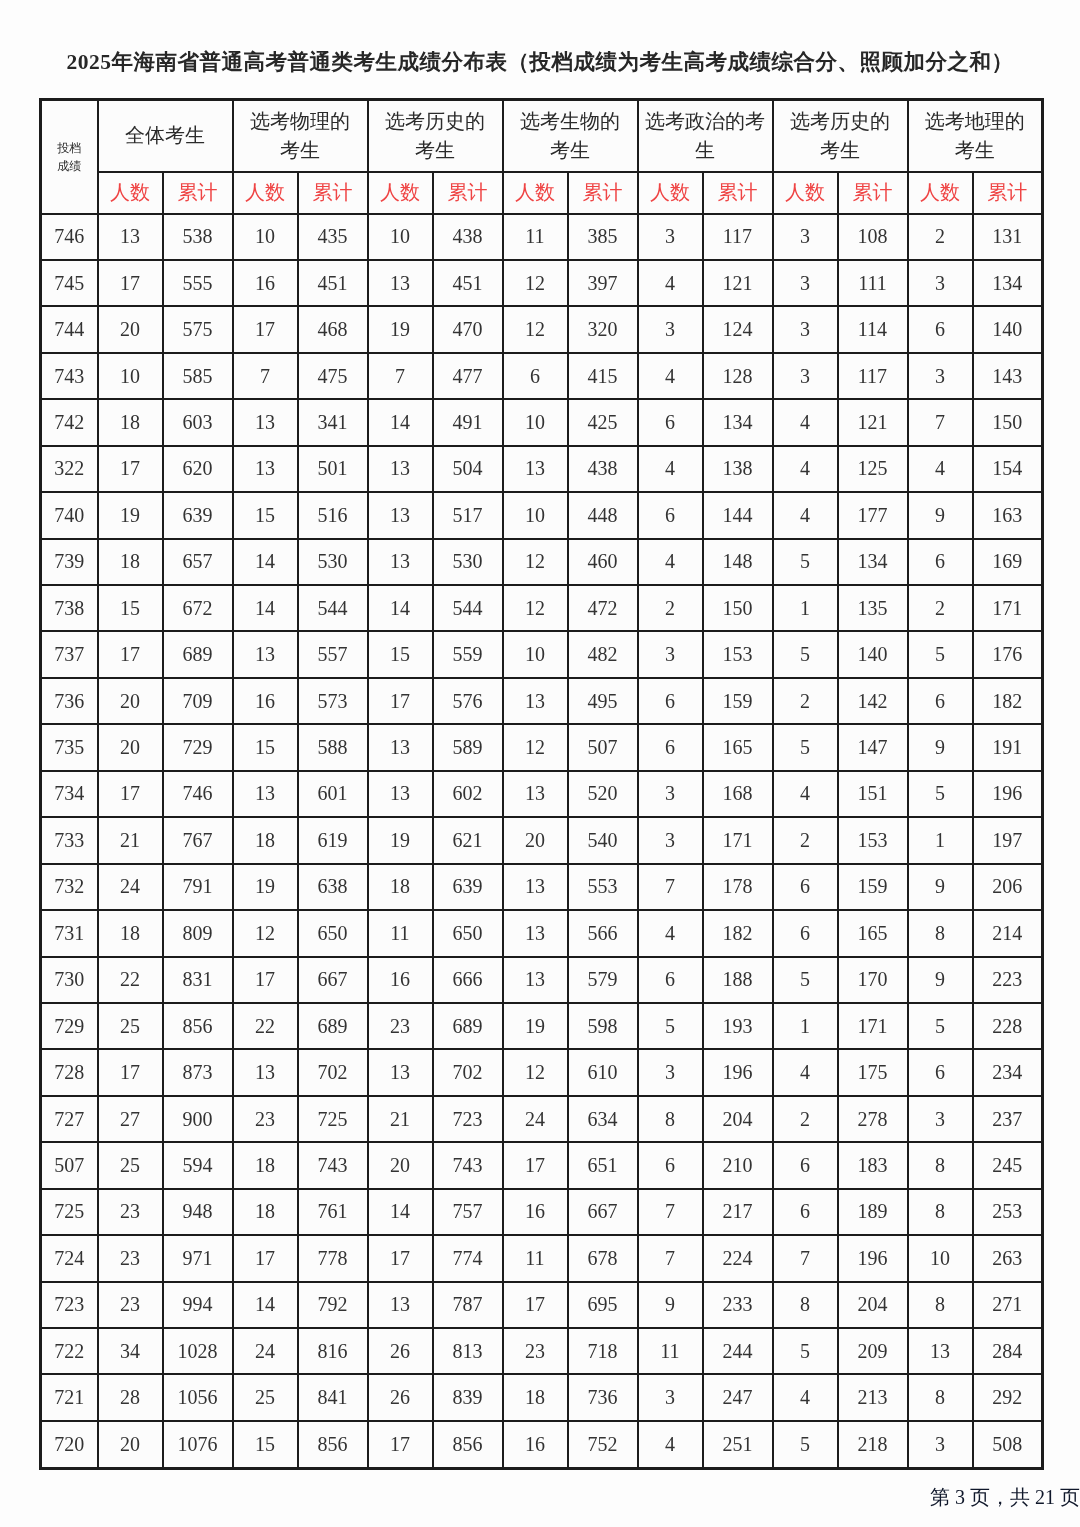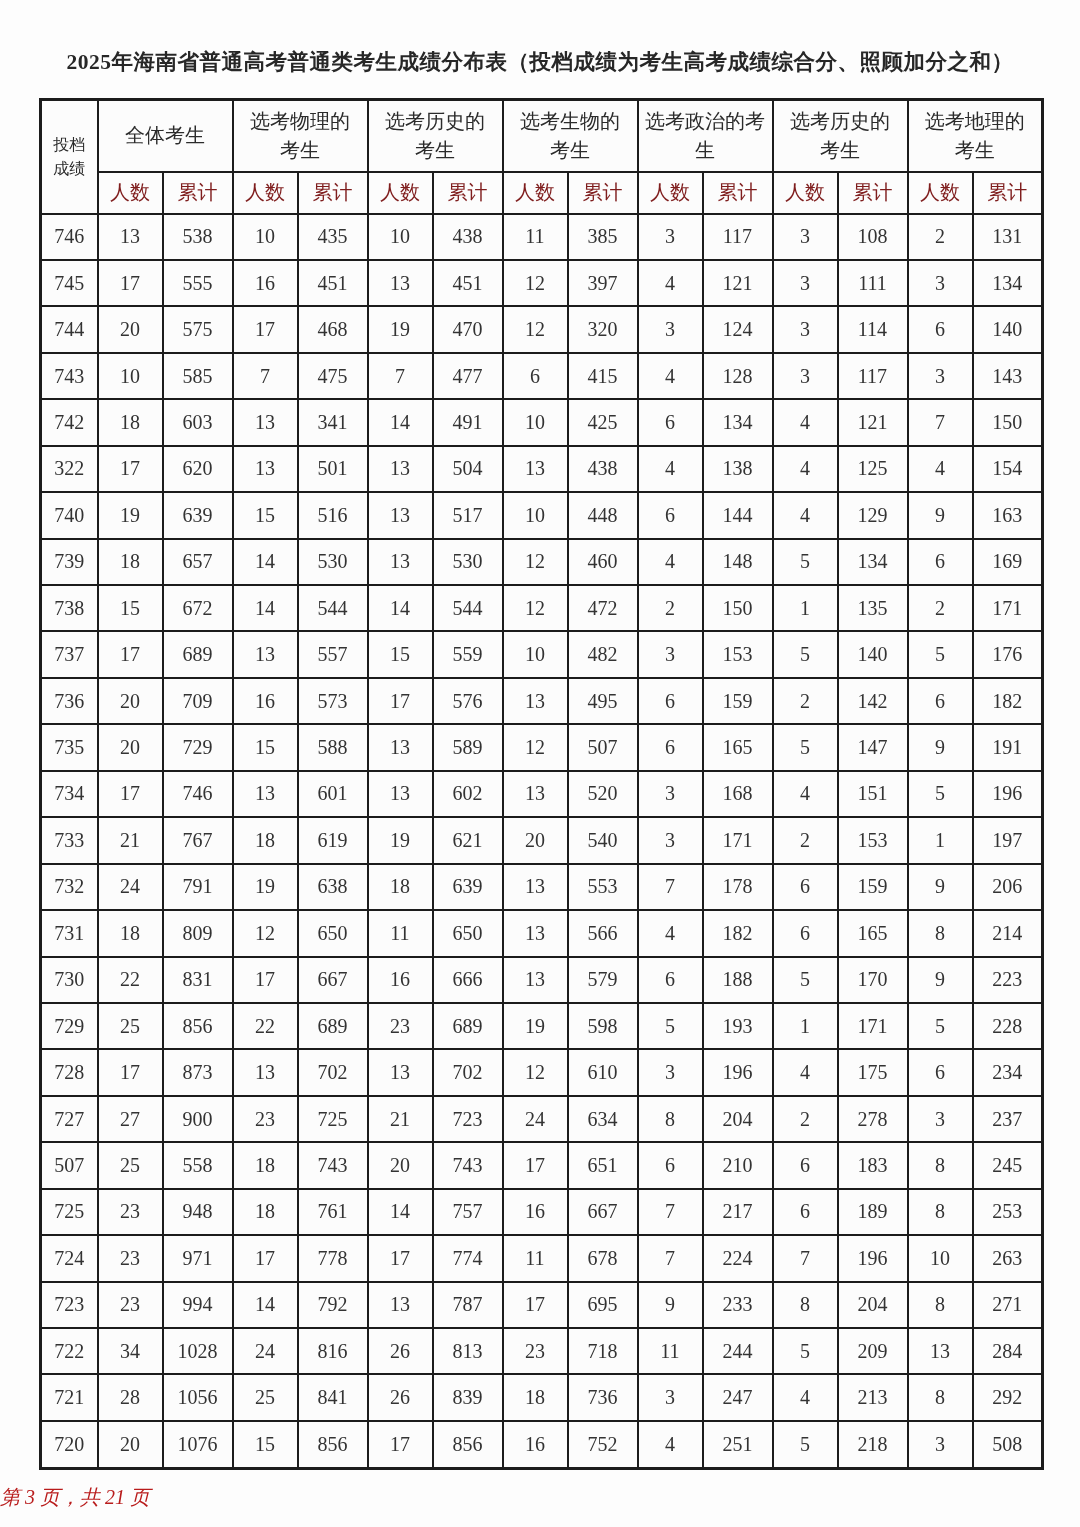--- a/index.html
+++ b/index.html
@@ -37,49 +37,48 @@
   }
   .score-table th, .score-table td {
     border: 2px solid #1c1c1c;
     text-align: center;
     vertical-align: middle;
     padding: 0;
     font-weight: normal;
     color: #333333;
   }
   .score-table th.corner {
-    font-size: 16px;
+    font-size: 12px;
     white-space: pre-line;
     line-height: 1.5;
     color: #2b2b2b;
   }
   .score-table tr.grouprow { height: 72px; }
   .score-table tr.subrow { height: 42px; }
   .score-table th.group {
     font-size: 20px;
     white-space: pre-line;
     line-height: 1.45;
     color: #2b2b2b;
   }
   .score-table th.sub {
     font-size: 20px;
-    color: #7f1d1d;
+    color: #ef4444;
   }
   .score-table td {
     font-size: 20px;
   }
   .page-footer {
     position: absolute;
     top: 1484px;
     left: 0;
     right: 0;
-    text-align: left;
+    text-align: right;
     font-size: 20px;
-    color: #b91c1c;
-    font-style: italic;
+    color: #0f172a;
   }
 </style>
 </head>
 <body>
 
 <div class="page">
   <div class="doc-title">2025年海南省普通高考普通类考生成绩分布表（投档成绩为考生高考成绩综合分、照顾加分之和）</div>
 
   <table class="score-table">
       <colgroup>
@@ -243,21 +242,21 @@
           <td>639</td>
           <td>15</td>
           <td>516</td>
           <td>13</td>
           <td>517</td>
           <td>10</td>
           <td>448</td>
           <td>6</td>
           <td>144</td>
           <td>4</td>
-          <td>129</td>
+          <td>177</td>
           <td>9</td>
           <td>163</td>
         </tr>
         <tr>
           <td>739</td>
           <td>18</td>
           <td>657</td>
           <td>14</td>
           <td>530</td>
           <td>13</td>
@@ -471,21 +470,21 @@
           <td>8</td>
           <td>204</td>
           <td>2</td>
           <td>278</td>
           <td>3</td>
           <td>237</td>
         </tr>
         <tr>
           <td>507</td>
           <td>25</td>
-          <td>558</td>
+          <td>594</td>
           <td>18</td>
           <td>743</td>
           <td>20</td>
           <td>743</td>
           <td>17</td>
           <td>651</td>
           <td>6</td>
           <td>210</td>
           <td>6</td>
           <td>183</td>

